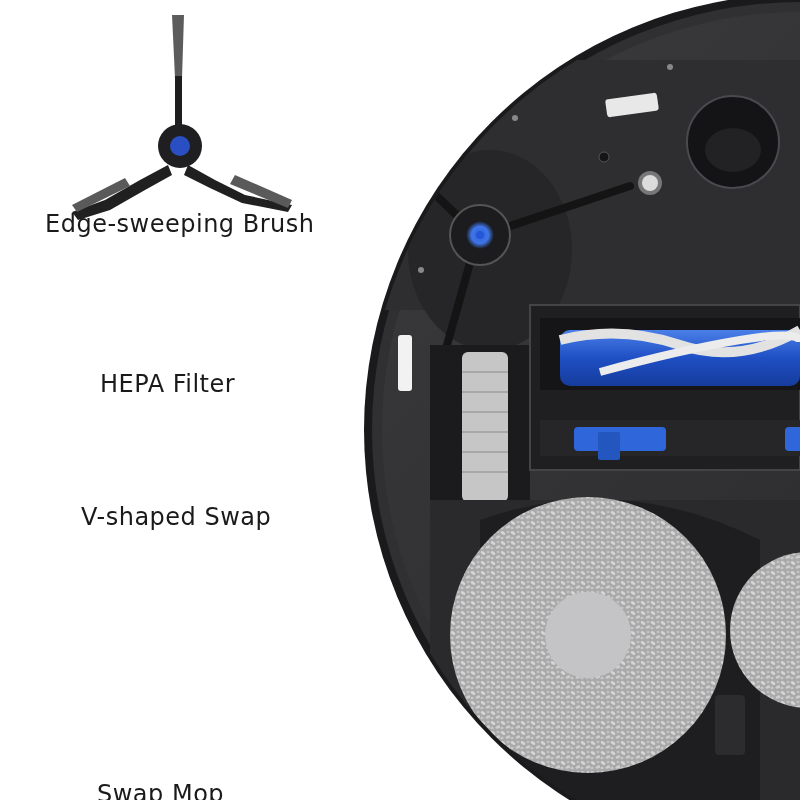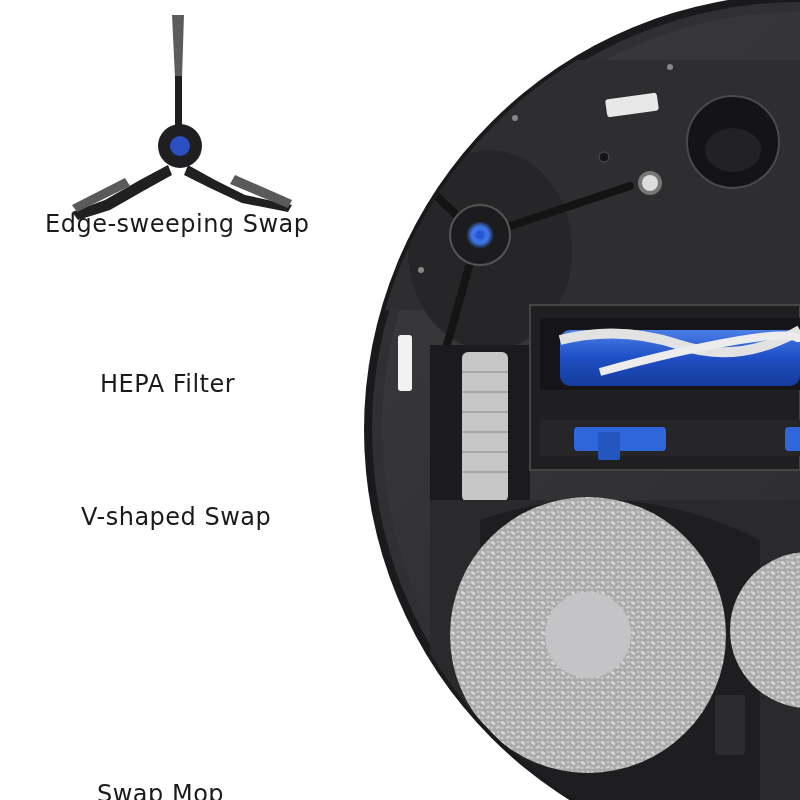--- a/index.html
+++ b/index.html
@@ -153,19 +153,19 @@
   
   <g stroke="#3a7fb0" stroke-width="1.2" fill="none">
     <polyline points="204,146 432,146 478,234">
     <polyline points="248,297 430,297 600,265">
     <polyline points="327,448 430,448 560,378">
     <polyline points="330,660 445,660">
   </polyline></polyline></polyline></polyline></g>
 
 
 
-<div class="label" style="left:45px; top:210px;">Edge-sweeping Swap</div>
+<div class="label" style="left:45px; top:210px;">Edge-sweeping Brush</div>
 <div class="label" style="left:100px; top:370px;">HEPA Filter</div>
 <div class="label" style="left:81px; top:503px;">V-shaped Swap</div>
 <div class="label" style="left:97px; top:780px;">Swap Mop</div>
 
 
 
 
 </body></html>

